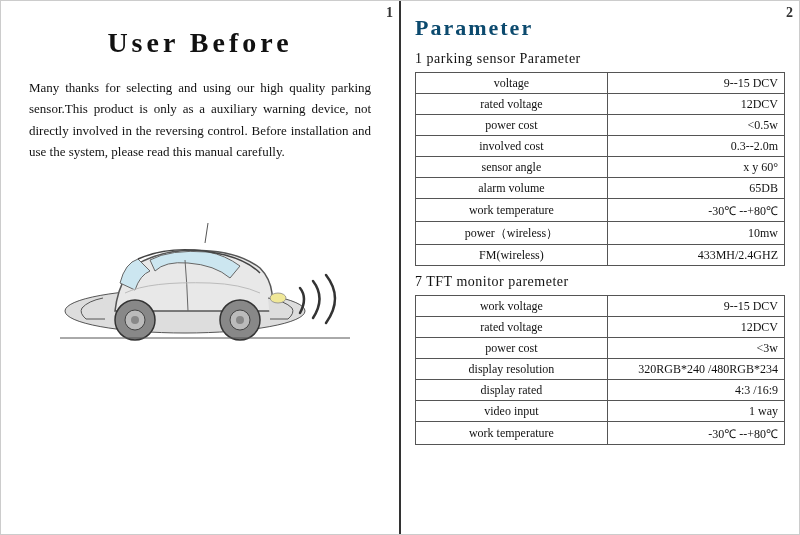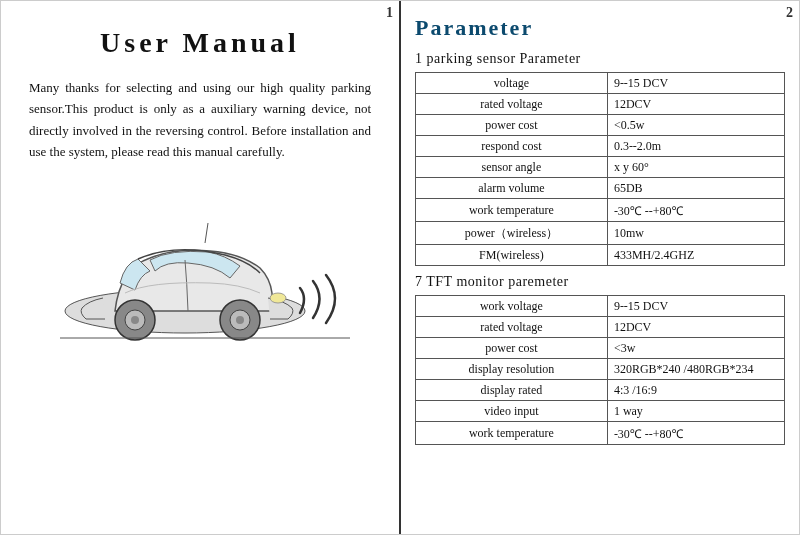--- a/index.html
+++ b/index.html
@@ -117,33 +117,33 @@
       text-align: center;
       white-space: nowrap;
     }
 
     .param-table td:first-child {
       text-align: center;
       width: 52%;
     }
 
     .param-table td:last-child {
-      text-align: left;
+      text-align: right;
       width: 48%;
     }
   </style>
 </head>
 <body>
 
 <div class="page-container">
 
   <div class="left-panel">
     <span class="page-num-left">1</span>
 
-    <h1 class="left-title">User  Manual</h1>
+    <h1 class="left-title">User  Before</h1>
 
     <p class="left-body">Many  thanks for selecting and  using our high quality parking sensor.This product is only as a auxiliary warning device, not directly involved in the reversing control.  Before installation and use the system, please read this manual carefully.</p>
 
     <div class="car-illustration">
       <svg width="340" height="160" viewBox="0 0 340 160">
 
         <ellipse cx="155" cy="118" rx="120" ry="22" fill="#ddd" stroke="#555" stroke-width="1"></ellipse>
 
         <path d="M85,118 Q90,75 120,65 Q145,55 180,58 Q210,60 230,75 Q240,85 242,100 L242,118 Z" fill="#e8e8e8" stroke="#555" stroke-width="1.5"></path>
 
@@ -198,21 +198,21 @@
           </tr>
           <tr>
             <td>rated voltage</td>
             <td>12DCV</td>
           </tr>
           <tr>
             <td>power cost</td>
             <td>&lt;0.5w</td>
           </tr>
           <tr>
-            <td>respond cost</td>
+            <td>involved cost</td>
             <td>0.3--2.0m</td>
           </tr>
           <tr>
             <td>sensor  angle</td>
             <td>x  y  60°</td>
           </tr>
           <tr>
             <td>alarm volume</td>
             <td>65DB</td>
           </tr>

